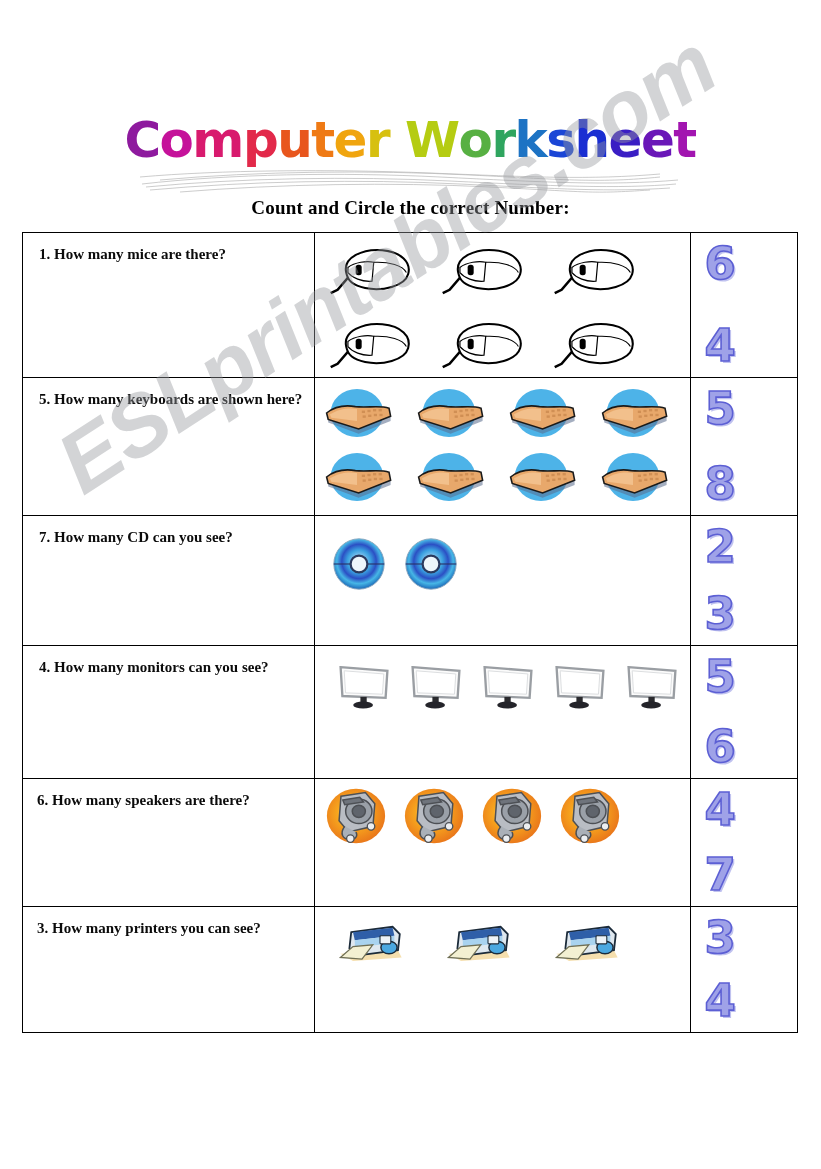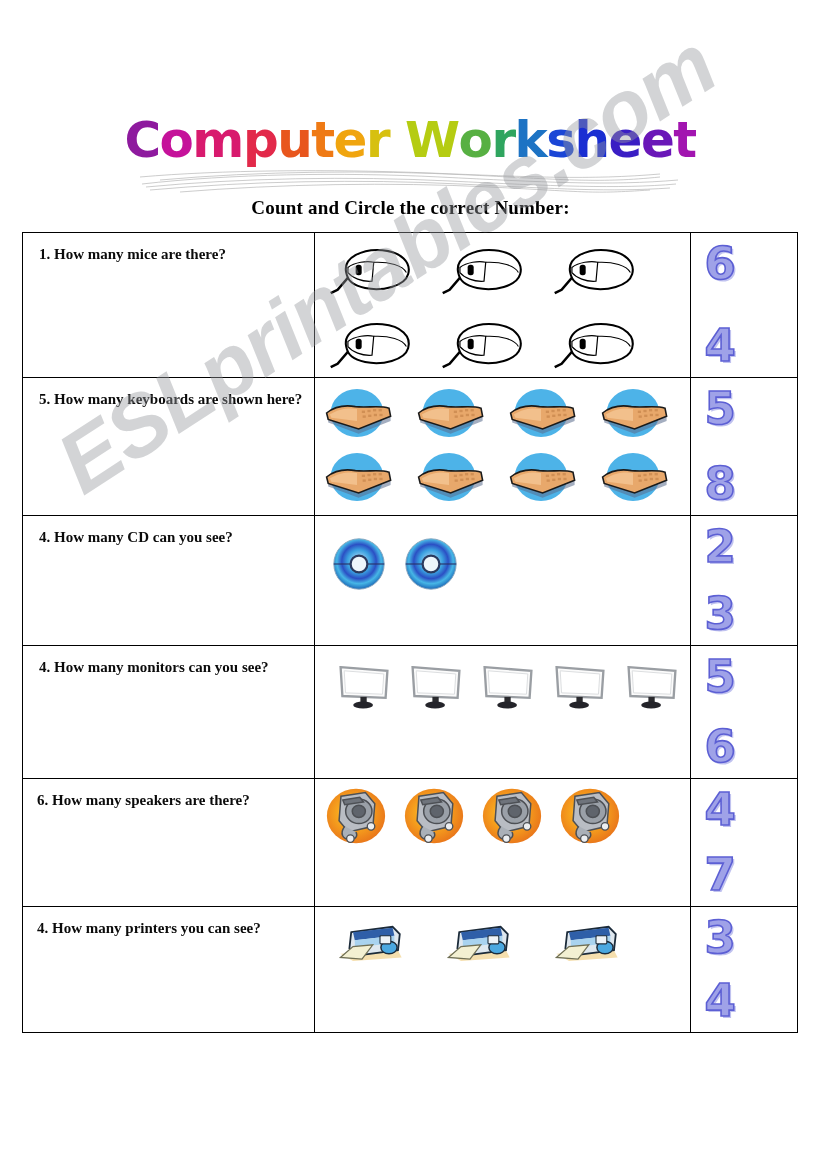--- a/index.html
+++ b/index.html
@@ -426,21 +426,21 @@
             <div class="numbers">
               <div class="num">5</div>
               <div class="num">8</div>
             </div>
           </div>
         </td>
       </tr>
 
       <tr style="height:130px">
         <td>
-          <div class="qtext indent">4. How many CD can you see?</div>
+          <div class="qtext indent">7. How many CD can you see?</div>
         </td>
         <td class="piccell">
           <div style="padding:20px 0 0 8px">
             <div class="cd-row">
               <svg class="cd" viewBox="0 0 60 60">
                 <defs>
                   <radialGradient id="cdg1" cx="50%" cy="45%" r="55%">
                     <stop offset="0%" stop-color="#cfe9fb"></stop>
                       <stop offset="42%" stop-color="#3aa0e0"></stop>
                     <stop offset="62%" stop-color="#2b4fc4"></stop>
@@ -590,21 +590,21 @@
             <div class="numbers">
               <div class="num">4</div>
               <div class="num">7</div>
             </div>
           </div>
         </td>
       </tr>
 
       <tr style="height:126px">
         <td>
-          <div class="qtext">4. How many printers you can see?</div>
+          <div class="qtext">3. How many printers you can see?</div>
         </td>
         <td class="piccell">
           <div style="padding:10px 0 0 10px">
             <div class="pr-row">
               <svg class="pr" viewBox="0 0 80 56">
                 <path d="M6 40 L 20 48 L 74 44 L 70 36 Z" fill="#f2d79a" opacity=".8"></path>
                 <path d="M18 16 L 64 10 L 72 18 L 70 36 L 24 42 L 16 34 Z" fill="#dfe8ef" stroke="#1c2b3a" stroke-width="2"></path>
                 <path d="M20 16 L 64 11 L 66 20 L 22 25 Z" fill="#2f5fa8"></path>
                 <path d="M22 25 L 66 20 L 66 28 L 22 33 Z" fill="#a9d3ef"></path>
                 <ellipse cx="60" cy="33" rx="9" ry="7" fill="#4ba8e0" stroke="#1c2b3a" stroke-width="1.6"></ellipse>

